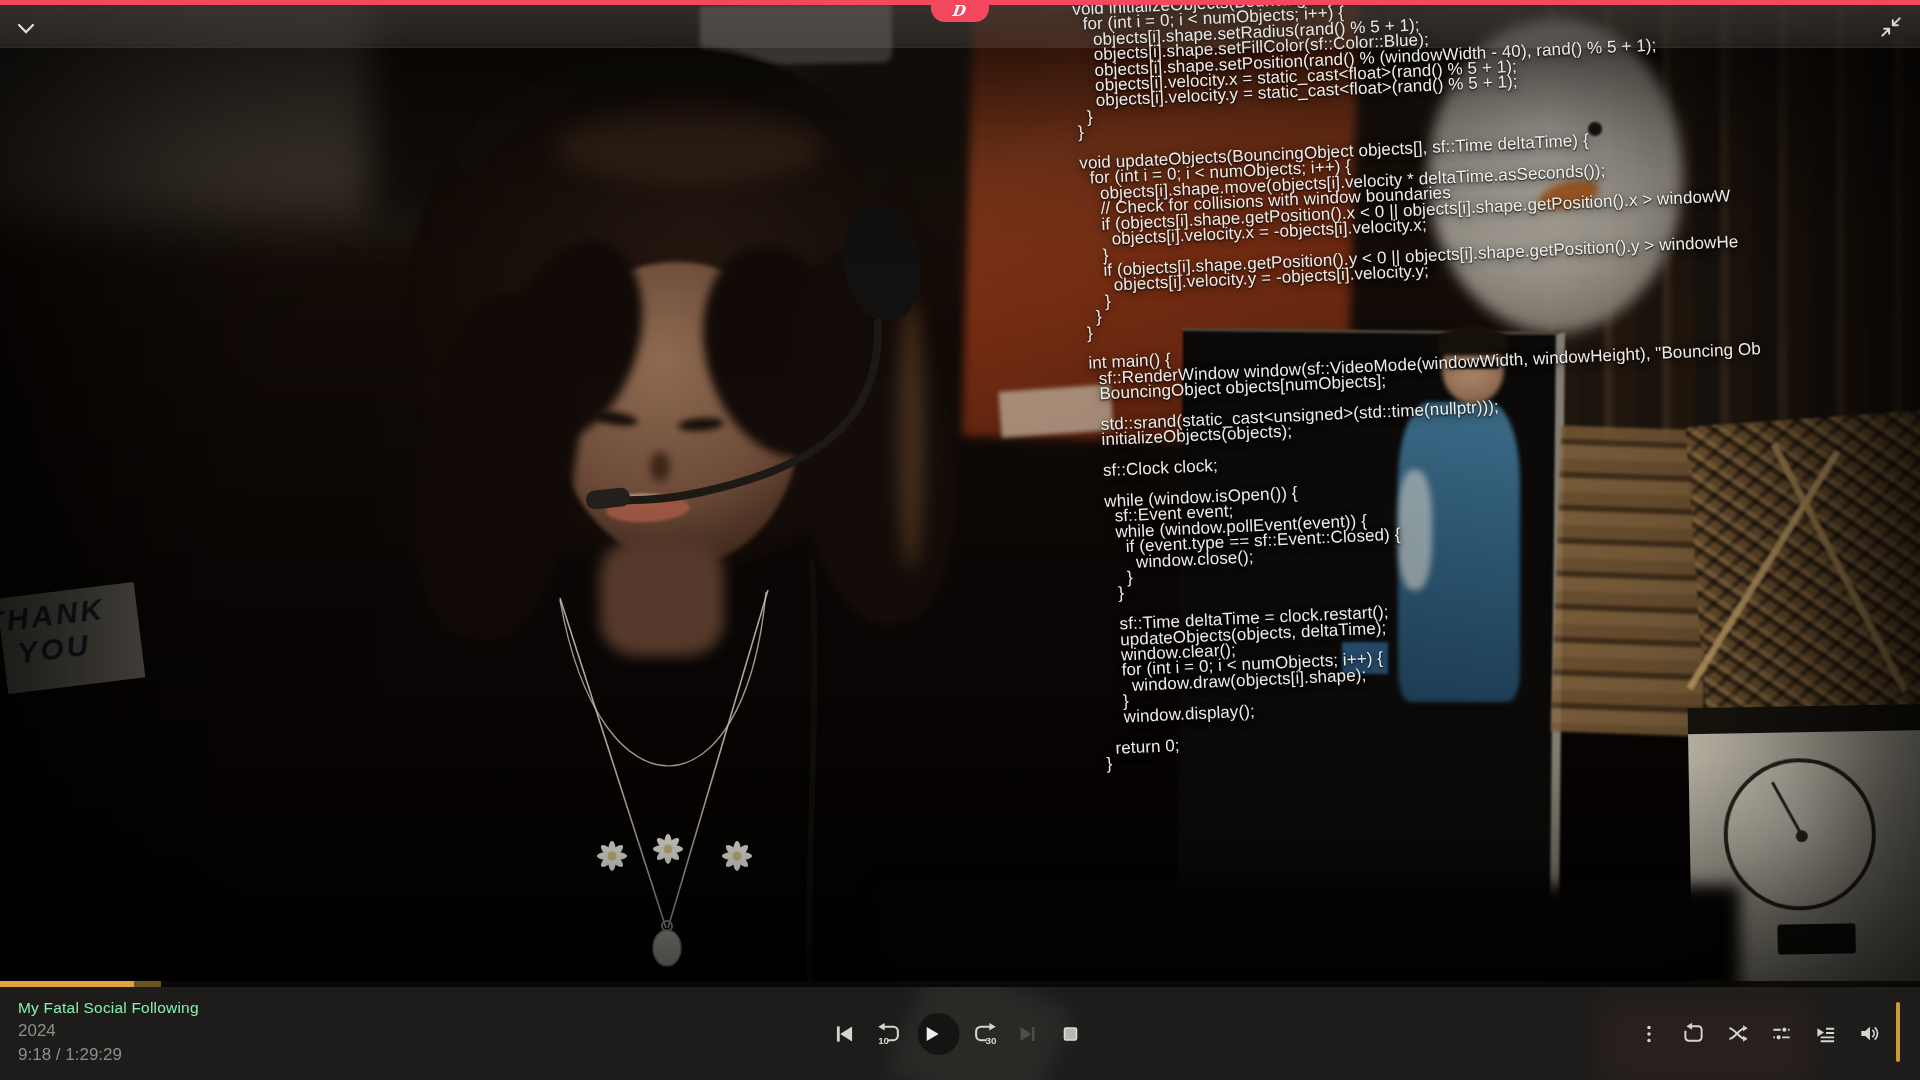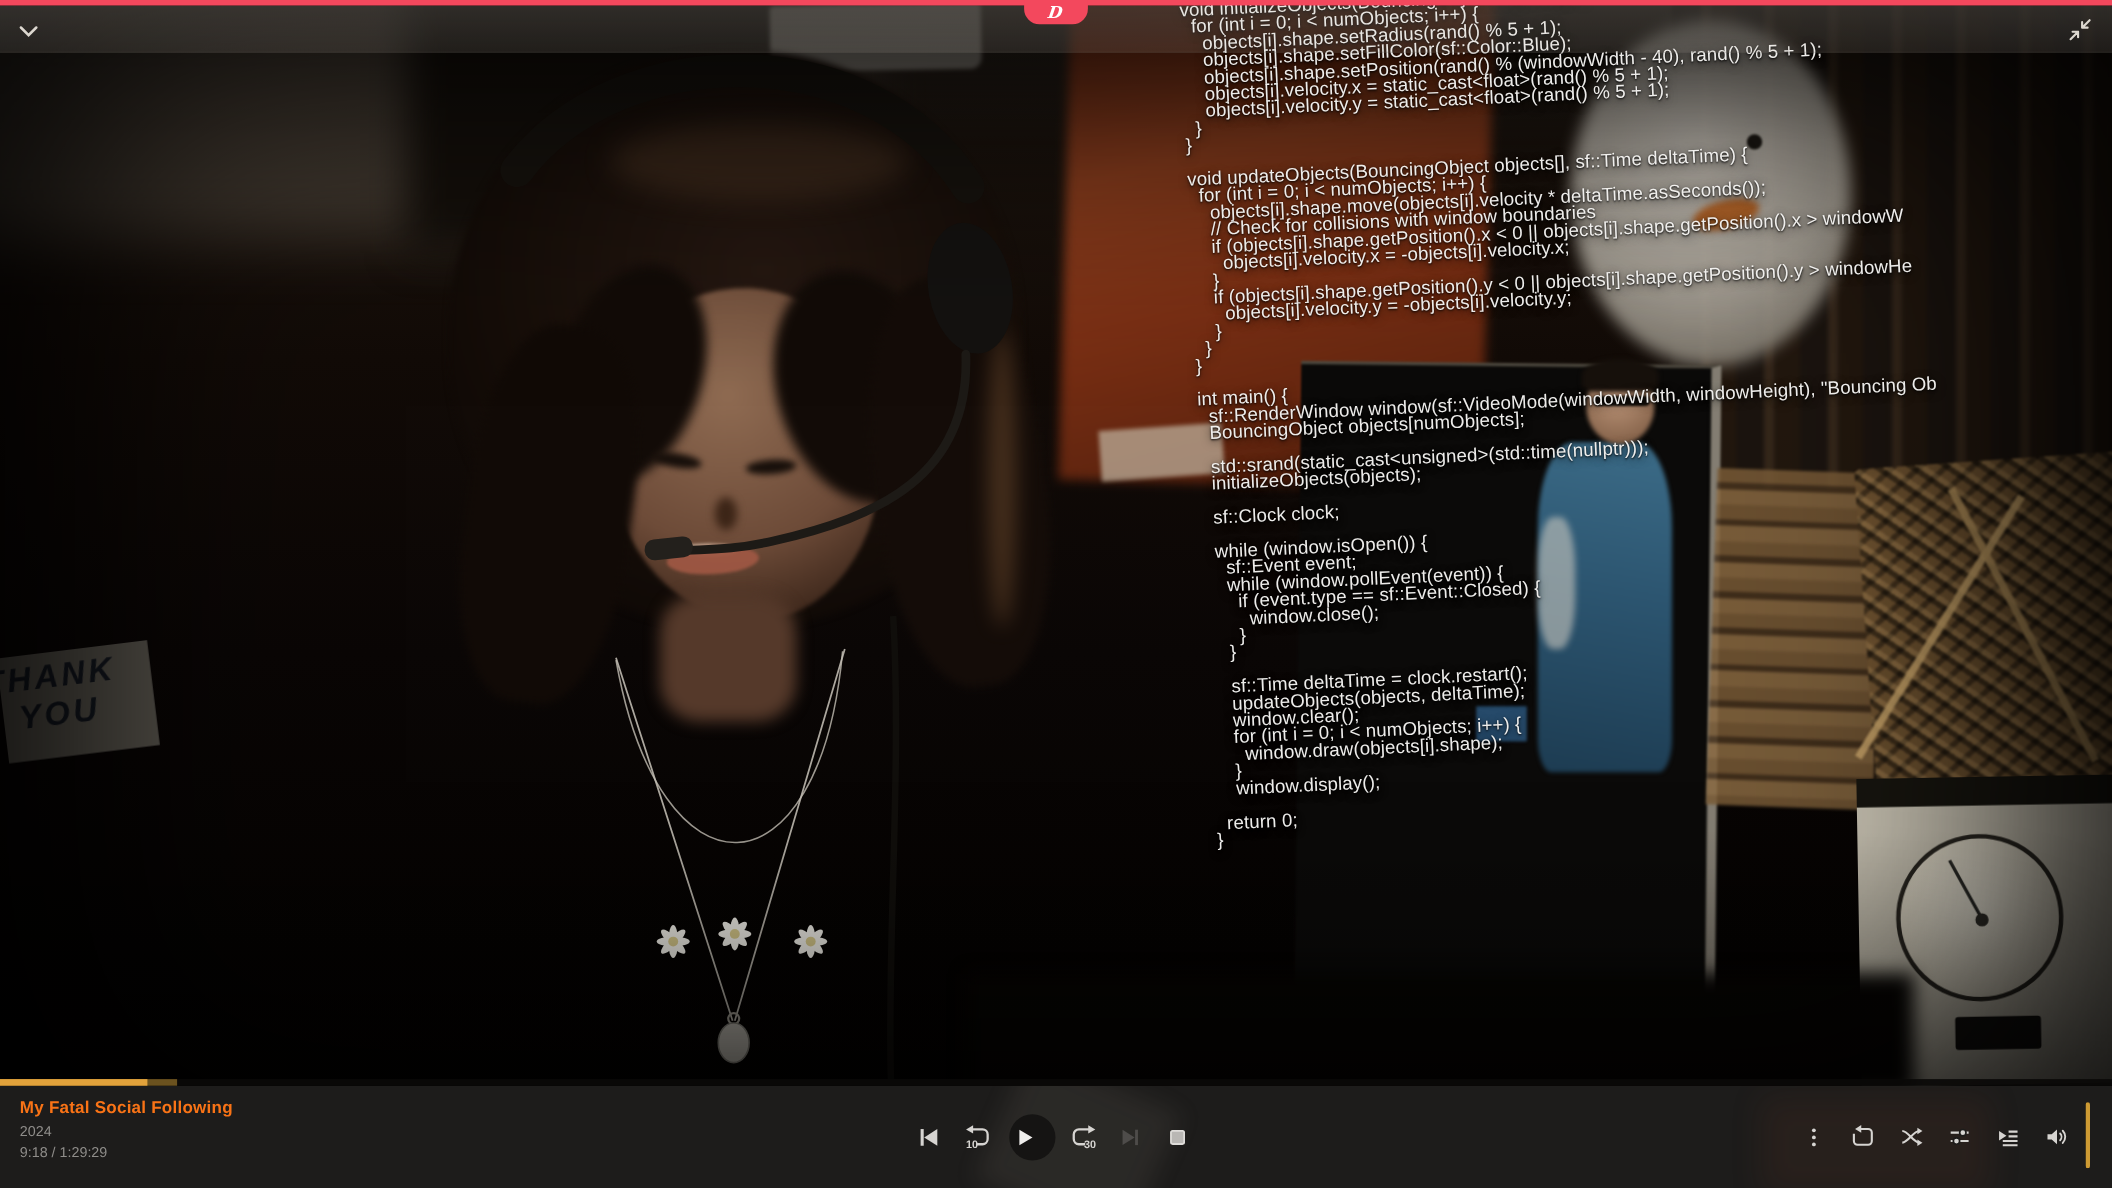--- a/index.html
+++ b/index.html
@@ -120,22 +120,22 @@
   #progress{left:0;top:981px;width:1920px;height:6px;background:rgba(10,9,8,.92);z-index:50;cursor:pointer;}
   #progress .buf{position:absolute;left:0;top:0;height:100%;background:#6b521f;}
   #progress .played{position:absolute;left:0;top:0;height:100%;background:#e2a23b;}
 
   
   #bottom-bar{left:0;top:987px;width:1920px;height:93px;background:#1d1c1b;z-index:45;overflow:hidden;}
   .bar-glow{left:905px;top:-10px;width:150px;height:130px;background:#7d766c;opacity:.14;
       transform:rotate(24deg);filter:blur(10px);}
   .bar-red{left:1600px;top:10px;width:210px;height:90px;background:#6e3categor;background:#6e3a26;opacity:.14;filter:blur(14px);}
   #meta{left:18px;top:12px;display:flex;flex-direction:column;gap:4px;}
-  #meta .title{color:#f97316;font-size:15.5px;font-weight:700;letter-spacing:.2px;}
-  #meta .sub{color:#8f8d8a;font-size:13px;}
+  #meta .title{color:#86efac;font-size:15.5px;font-weight:400;letter-spacing:.2px;}
+  #meta .sub{color:#8f8d8a;font-size:17px;}
   #transport{left:50%;top:0;height:93px;transform:translateX(-50%);display:flex;align-items:center;gap:13px;}
   .ctl{background:none;border:none;padding:0;cursor:pointer;color:#d6d4d1;display:flex;
       align-items:center;width:30px;height:30px;}
   .ctl.disabled{color:#4e4c4a;cursor:default;}
   .ctl.play-wrap{width:42px;height:42px;border-radius:50%;background:#151413;}
   .ctl svg text{font-family:"Liberation Sans",sans-serif;}
   #right-controls{right:32px;top:0;height:93px;display:flex;align-items:center;gap:14px;}
   #vol-slider{right:20px;top:15px;width:4px;height:60px;background:#413414;border-radius:2px;cursor:pointer;overflow:hidden;}
   #vol-slider .fill{position:absolute;bottom:0;left:0;width:100%;background:#cd9a33;}
 </style>

